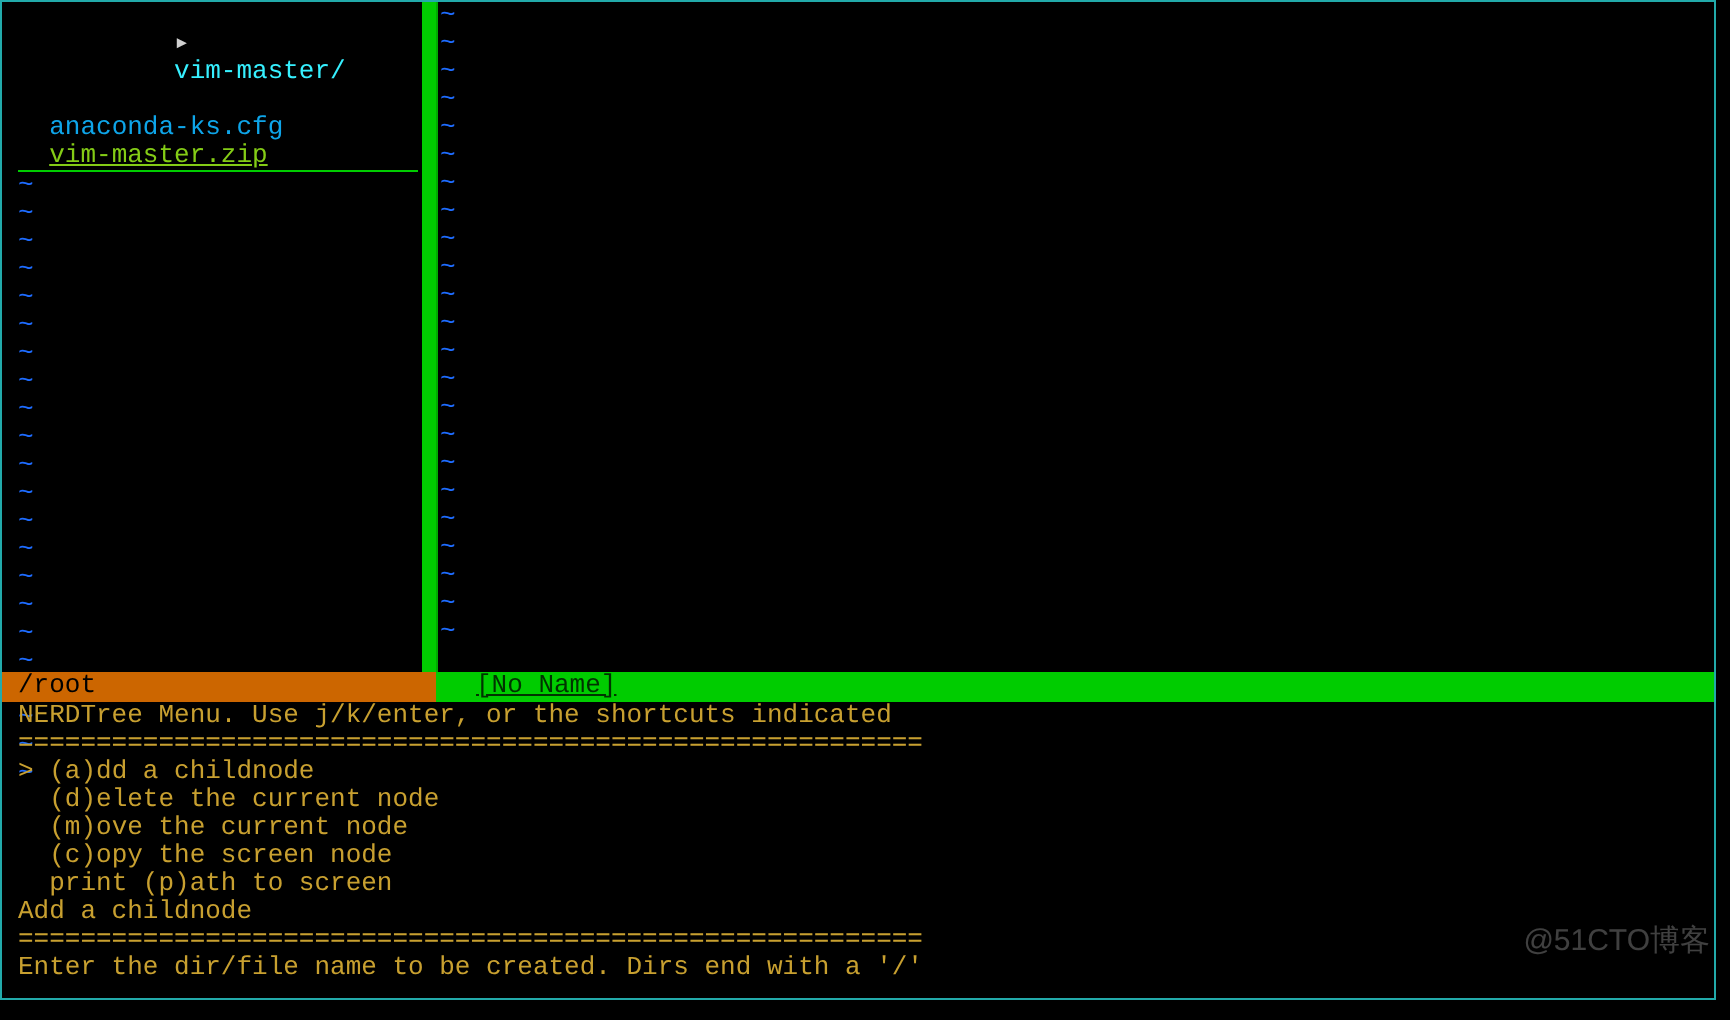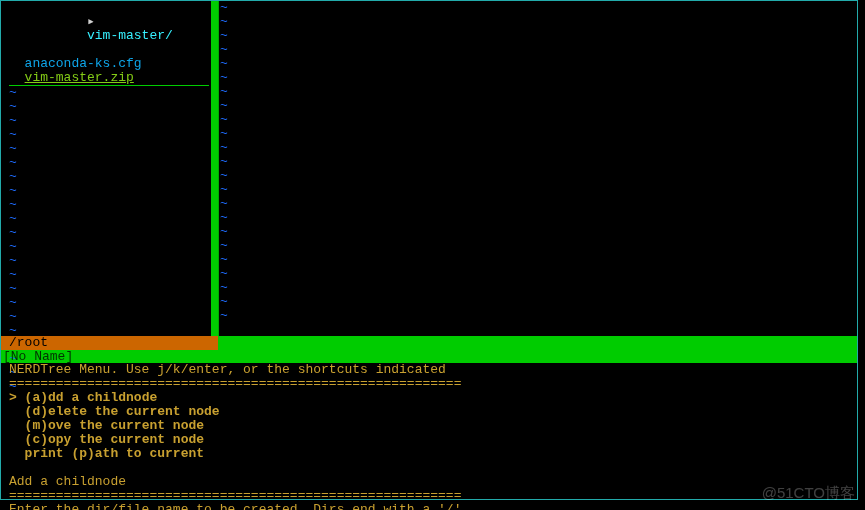--- a/index.html
+++ b/index.html
@@ -55,55 +55,55 @@
     top: 0; right: -1px; width: 1px; height: 100%;
     background: #0a0;
   }
   .editor-pane {
     flex: 1;
     padding-left: 2px;
   }
   .editor-tilde-lines { }
   .statusbar {
     display: flex;
-    height: 27px;
+    height: 15px;
     background: #00cc00;
     color: #003300;
     font-weight: normal;
-    flex-direction: column;
   }
   .status-left {
     width: 217px;
     background: #cc6600;
     color: #000;
     padding-left: 8px;
   }
   .status-right {
     flex: 1;
-    padding-left: 2px;
+    padding-left: 20px;
+    text-decoration: underline;
   }
   .menu-area {
     padding: 0 8px;
     color: #c8a030;
   }
   .menu-title { }
   .menu-divider {
     color: #c8a030;
     white-space: pre;
     overflow: hidden;
   }
-  .menu-item { white-space: pre; font-weight: bold; }
+  .menu-item { white-space: pre; }
   .menu-item-selected::before { content: "> "; }
   .menu-item-unselected::before { content: "  "; }
-  .menu-action { color: #c8a030; margin-top: 14px; }
+  .menu-action { color: #c8a030; }
   .prompt-line { color: #c8a030; white-space: pre; }
   .watermark {
     position: absolute;
     right: 10px;
-    bottom: 10px;
+    bottom: 32px;
     color: rgba(255,255,255,0.25);
     font-family: sans-serif;
     font-size: 15px;
     pointer-events: none;
   }
 </style>
 </head>
 <body>
 
 <div class="terminal">
@@ -184,22 +184,22 @@
     <div class="status-right">[No Name]</div>
   </div>
 
   <div class="menu-area">
     <div class="menu-title">NERDTree Menu. Use j/k/enter, or the shortcuts indicated</div>
     <div class="menu-divider">==========================================================</div>
     <div id="menu-items">
         <div class="menu-item menu-item-selected">(a)dd a childnode</div>
         <div class="menu-item menu-item-unselected">(d)elete the current node</div>
         <div class="menu-item menu-item-unselected">(m)ove the current node</div>
-        <div class="menu-item menu-item-unselected">(c)opy the current node</div>
-        <div class="menu-item menu-item-unselected">print (p)ath to current</div>
+        <div class="menu-item menu-item-unselected">(c)opy the screen node</div>
+        <div class="menu-item menu-item-unselected">print (p)ath to screen</div>
       </div>
     <div class="menu-action">Add a childnode</div>
     <div class="menu-divider">==========================================================</div>
     <div class="prompt-line">Enter the dir/file name to be created. Dirs end with a '/'</div>
 
   </div>
 
 </div>
 
 <div class="watermark">@51CTO博客</div>

